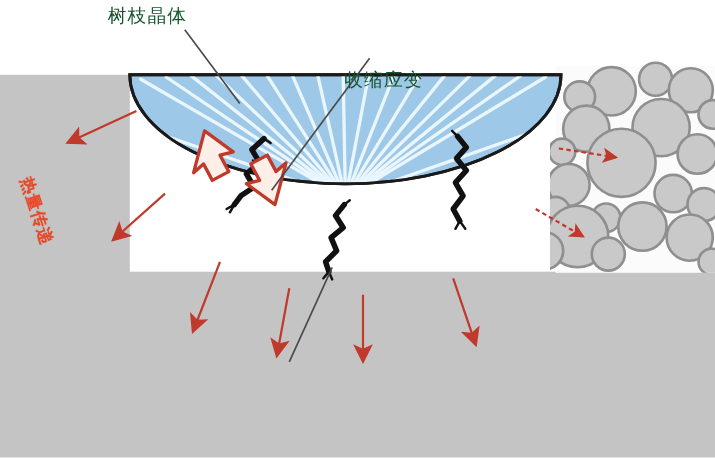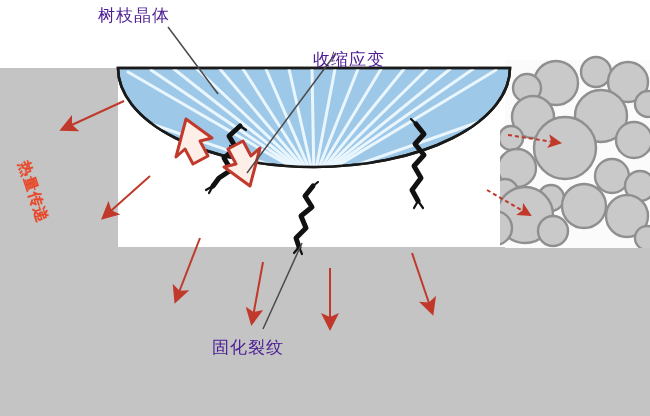--- a/index.html
+++ b/index.html
@@ -7,28 +7,28 @@
     width:650px;height:416px;
     background:#ffffff;
     font-family:"DejaVu Sans","Liberation Sans",sans-serif;
     overflow:hidden;
     position:relative;
   }
   #stage{position:relative;width:650px;height:416px;}
   #stage svg{position:absolute;left:0;top:0;}
   .lbl{
     position:absolute;
-    color:#4c1d95;
+    color:#14532d;
     font-size:17px;
     line-height:22px;
     white-space:pre;
     letter-spacing:1px;
   }
   #label-dendrite{left:98px;top:4px;}
-  #label-shrink{left:313px;top:4px;}
+  #label-shrink{left:313px;top:20px;font-family:Liberation Mono, monospace;}
   #label-crack{left:212px;top:336px;}
   #label-heat{
     left:34px;top:158px;
     color:#e8482a;
     font-size:15px;
     font-weight:bold;
     letter-spacing:1px;
     transform:rotate(72deg);
     transform-origin:left top;
     text-shadow:0 0 1px rgba(232,72,42,.4);
@@ -155,17 +155,16 @@
       <line x1="263" y1="329" x2="302" y2="243"></line>
     </g>
   </svg>
 
   <div class="lbl" id="label-dendrite">树枝晶体</div>
 
   <div class="lbl" id="label-shrink">
     <div>收缩应变</div>
   </div>
 
-  <div class="lbl" id="label-crack">固化裂纹</div>
 
   <div class="lbl" id="label-heat">热量传递</div>
 
 </div>
 
 </body></html>

